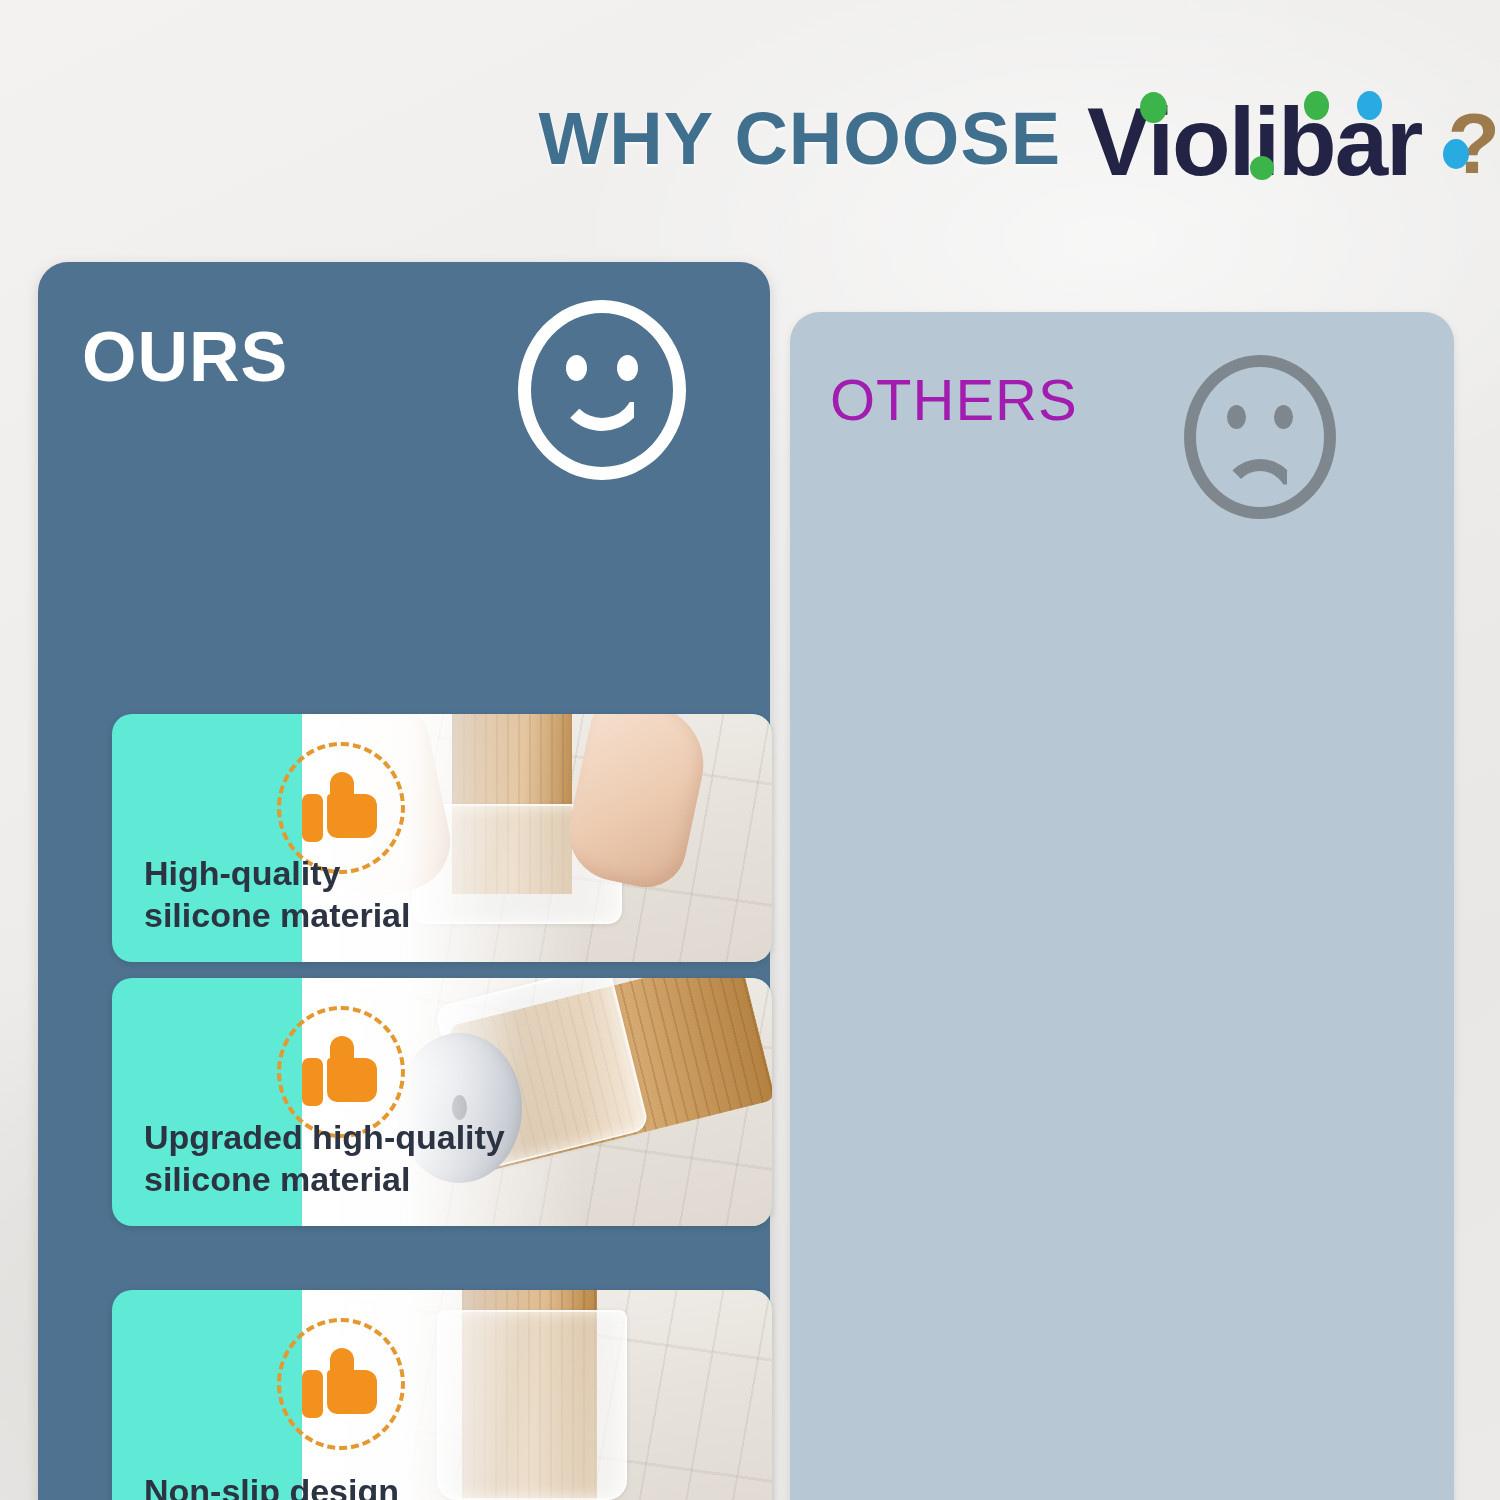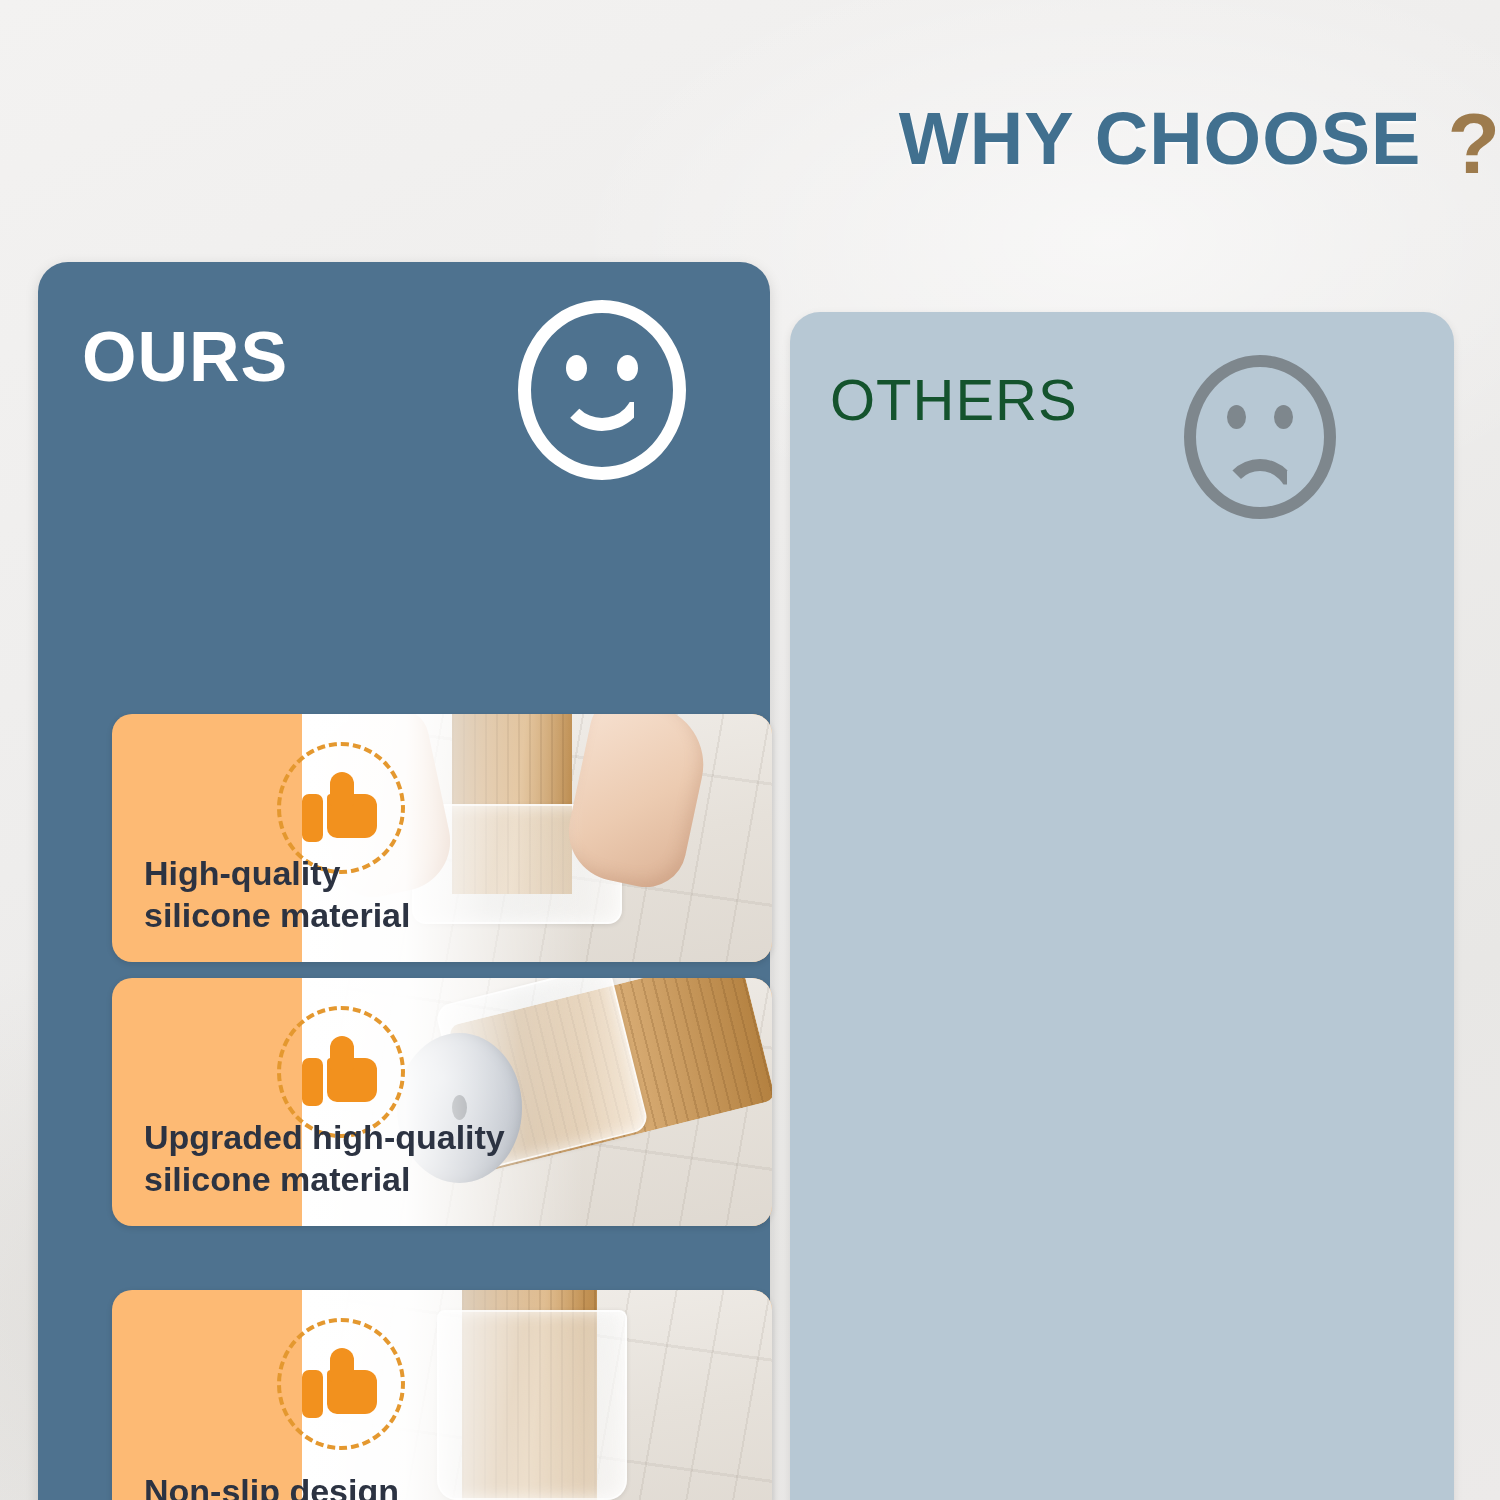--- a/index.html
+++ b/index.html
@@ -121,21 +121,21 @@
 
   .panel-title-ours {
     font-size: 70px;
     font-weight: 700;
     color: #ffffff;
     letter-spacing: 1px;
   }
   .panel-title-others {
     font-size: 58px;
     font-weight: 400;
-    color: #14532d;
+    color: #a21caf;
     letter-spacing: 1px;
   }
 
   
   .face {
     position: absolute;
     border-radius: 50%;
   }
   .face-happy {
     left: 518px; top: 300px;
@@ -185,21 +185,21 @@
     border: 12px solid #7e878d;
     border-bottom-color: transparent;
     border-left-color: transparent;
     border-right-color: transparent;
     border-radius: 80px 80px 0 0;
   }
 
   
   .card {
     position: absolute;
-    background: #fdba74;
+    background: #5eead4;
     border-radius: 20px;
     overflow: hidden;
     box-shadow: 0 2px 6px rgba(0,0,0,0.12);
   }
   .card-ours { left: 74px; width: 660px; height: 248px; }
   .co1 { top: 452px; }
   .co2 { top: 716px; }
   .co3 { top: 1028px; }
 
   .card-text {
@@ -324,20 +324,29 @@
     background: #4c535c;
   }
 </style>
 </head>
 <body>
 
 <div class="bg-shade"></div>
 
 <div class="header">
   <div class="headline">WHY CHOOSE</div>
+  <div class="logo">
+    <span>Violibar</span>
+    <span class="dot d1"></span>
+    <span class="dot d2"></span>
+    <span class="dot d3"></span>
+    <span class="dot d4"></span>
+    <span class="dot d5"></span>
+    <span class="inner-o"></span>
+  </div>
   <div class="qmark">?</div>
 </div>
 
 <div class="panel panel-ours">
   <div class="panel-head">
     <span class="panel-title-ours">OURS</span>
   </div>
 
   <div class="card card-ours co1">
     <div class="photo">

